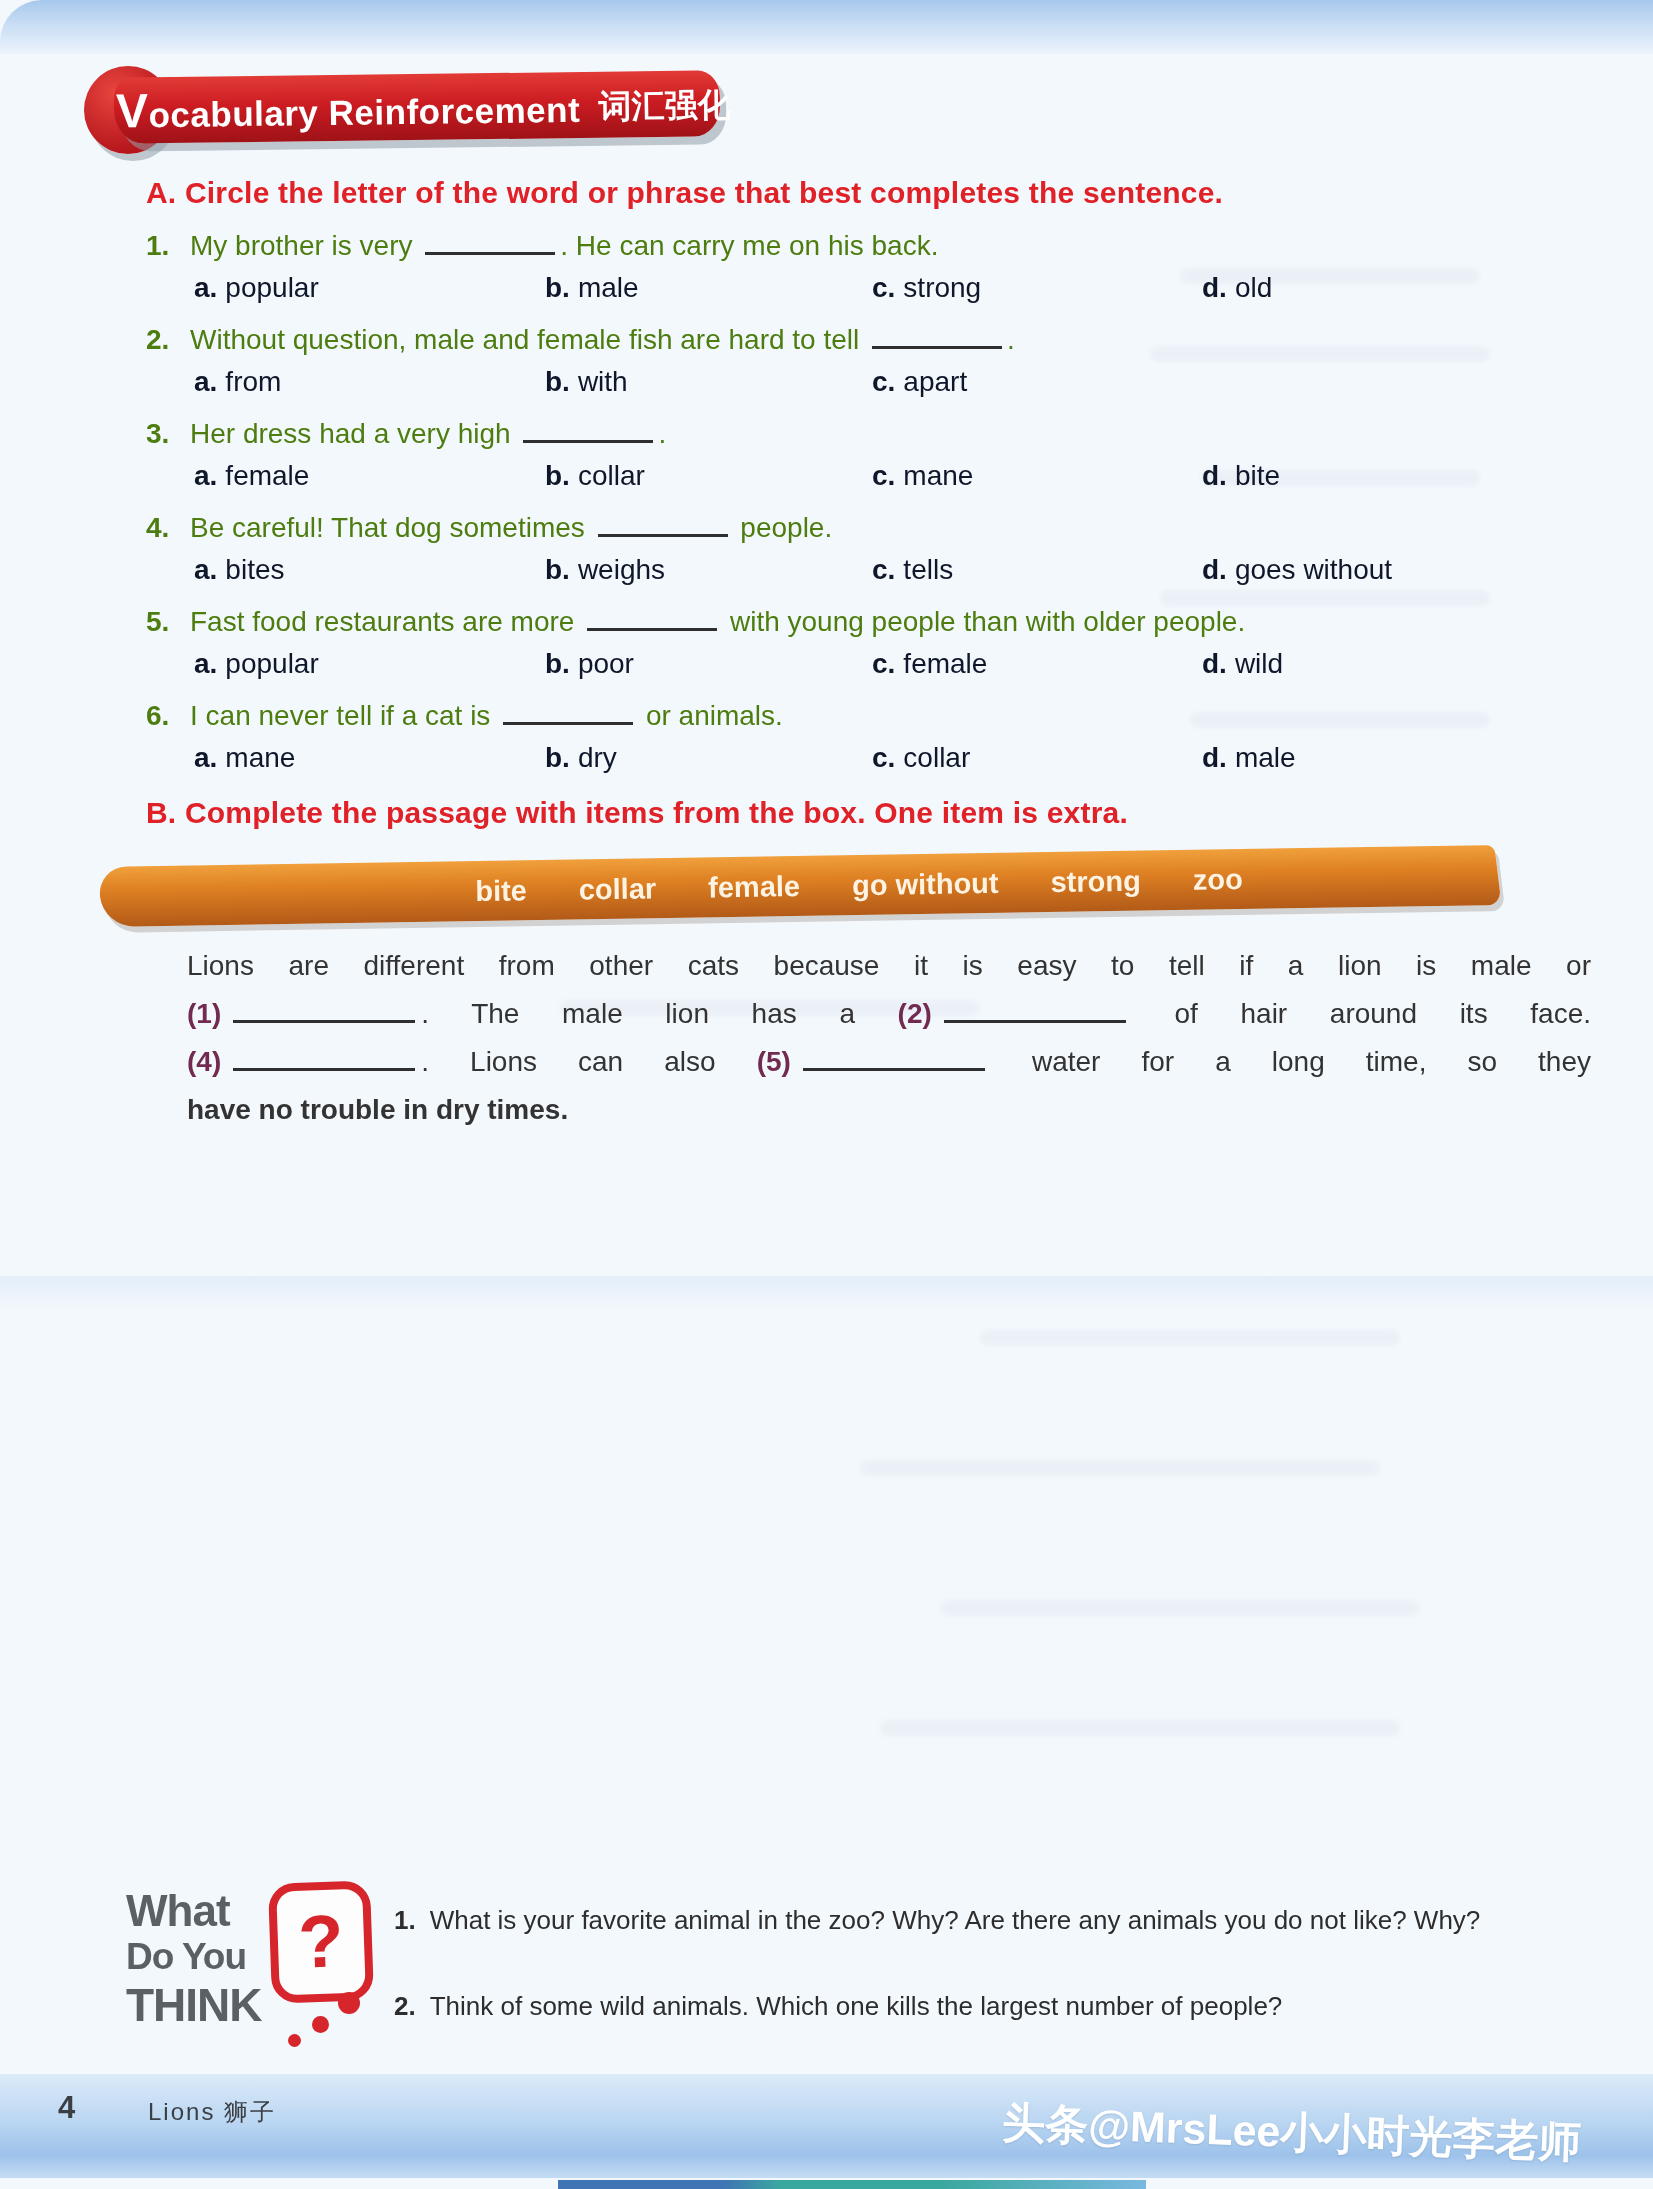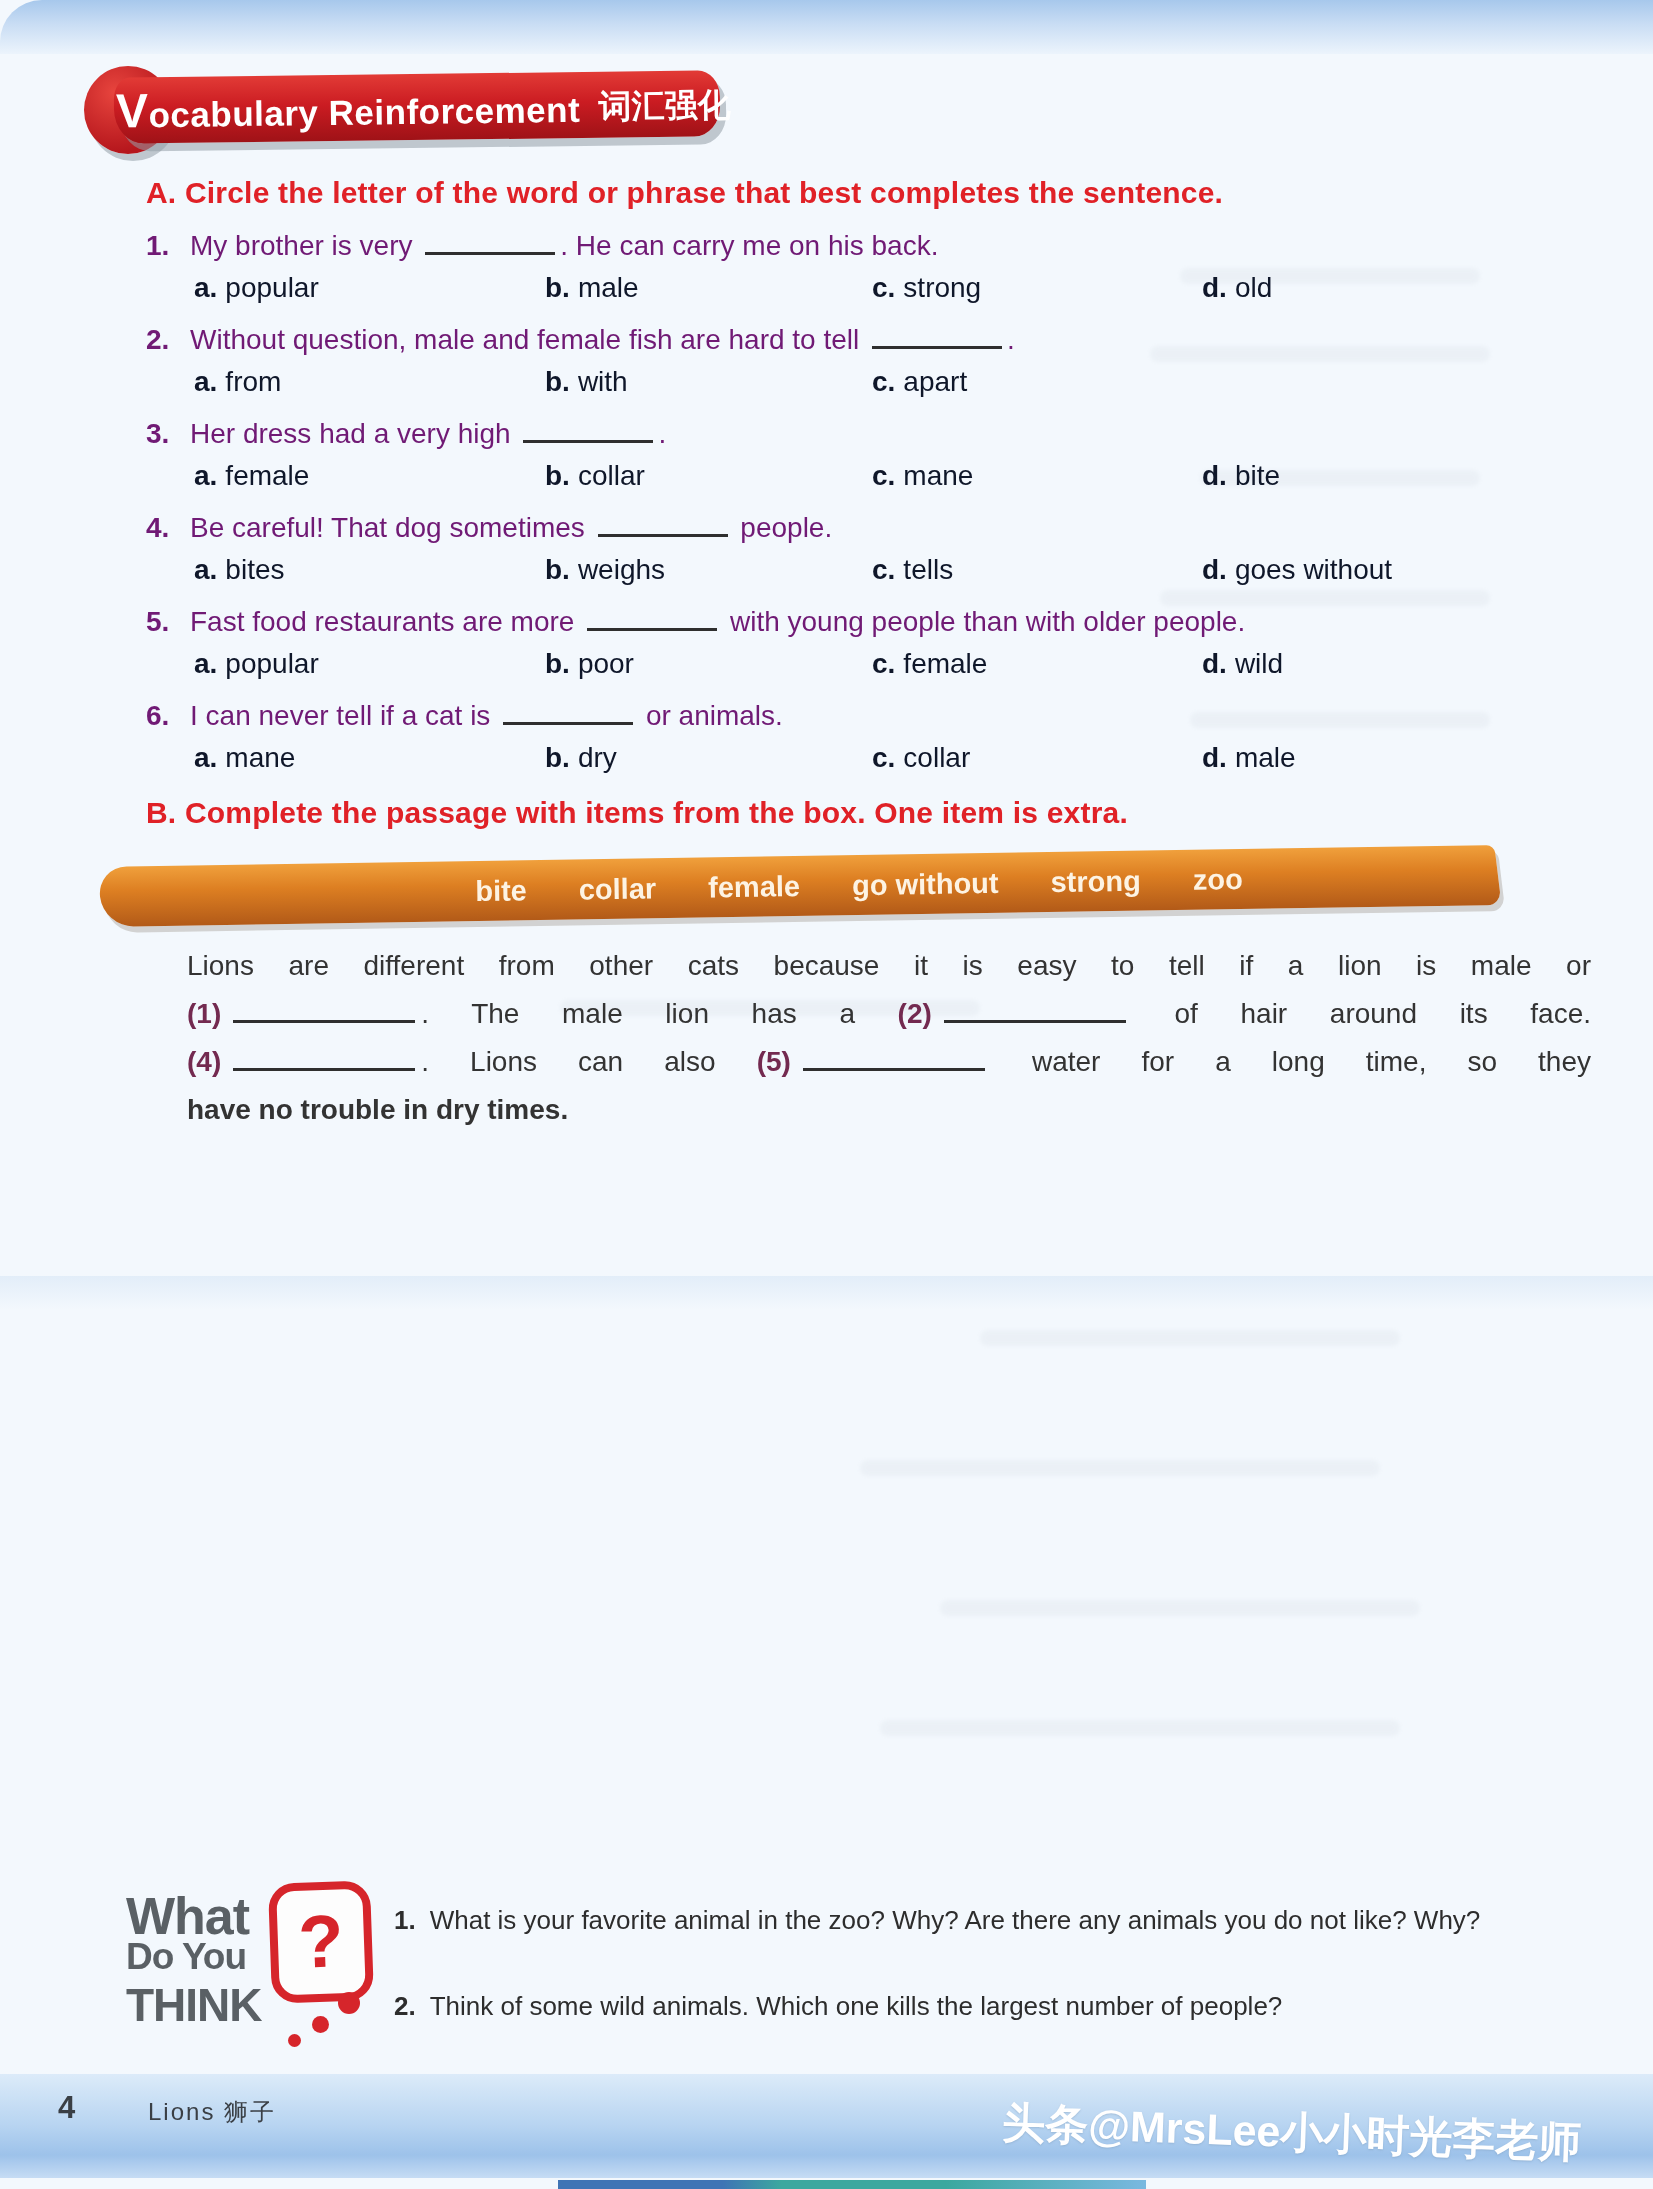--- a/index.html
+++ b/index.html
@@ -46,21 +46,21 @@
   .t-en::first-letter{font-size:48px;}
   .t-zh{display:inline-block;font-size:33px;font-weight:bold;margin-left:14px;vertical-align:4px;}
   
   .sec-heading{
     position:absolute;left:146px;
     font-size:30px;font-weight:bold;color:#e02127;letter-spacing:0.2px;
   }
   
   .questions{position:absolute;top:224px;left:146px;width:1430px;}
   .question{margin-bottom:9px;}
-  .stem{font-size:28px;color:#701a75;line-height:42px;white-space:nowrap;}
+  .stem{font-size:28px;color:#4d7c0f;line-height:42px;white-space:nowrap;}
   .q-num{display:inline-block;width:44px;font-weight:bold;}
   .blank{
     display:inline-block;width:130px;height:1em;
     border-bottom:3px solid #2f2f2f;margin:0 5px;
   }
   .options{
     display:grid;grid-template-columns:351px 327px 330px auto;
     margin-left:48px;font-size:28px;color:#0f172a;line-height:42px;
   }
   .opt-letter{font-weight:bold;margin-right:8px;}
@@ -86,21 +86,21 @@
   .pblank{
     display:inline-block;width:182px;height:1em;
     border-bottom:3px solid #2f2f2f;margin:0 6px;
   }
   .mid-band{
     position:absolute;top:1276px;left:0;width:1653px;height:34px;
     background:linear-gradient(180deg,rgba(188,213,239,0.30),rgba(255,255,255,0));
   }
   
   .think-logo{position:absolute;top:1886px;left:126px;width:250px;height:170px;color:#5a6065;}
-  .tl-1{position:absolute;top:0;left:0;font-size:52px;font-weight:bold;letter-spacing:-1px;}
+  .tl-1{position:absolute;top:0;left:0;font-size:44px;font-weight:bold;letter-spacing:-1px;}
   .tl-2{position:absolute;top:50px;left:0;font-size:37px;font-weight:bold;letter-spacing:-1px;}
   .tl-3{position:absolute;top:92px;left:0;font-size:46px;font-weight:bold;letter-spacing:-1px;}
   .qbox{
     position:absolute;top:-4px;left:144px;width:86px;height:104px;
     border:8px solid #d6252b;border-radius:26px;background:#fdfdfd;
     display:flex;align-items:center;justify-content:center;transform:rotate(-2deg);
   }
   .qbox span{font-size:74px;font-weight:bold;color:#d6252b;line-height:1;}
   .qdot{position:absolute;border-radius:50%;background:#d6252b;}
   .qdot.d1{width:22px;height:22px;left:212px;top:106px;}

